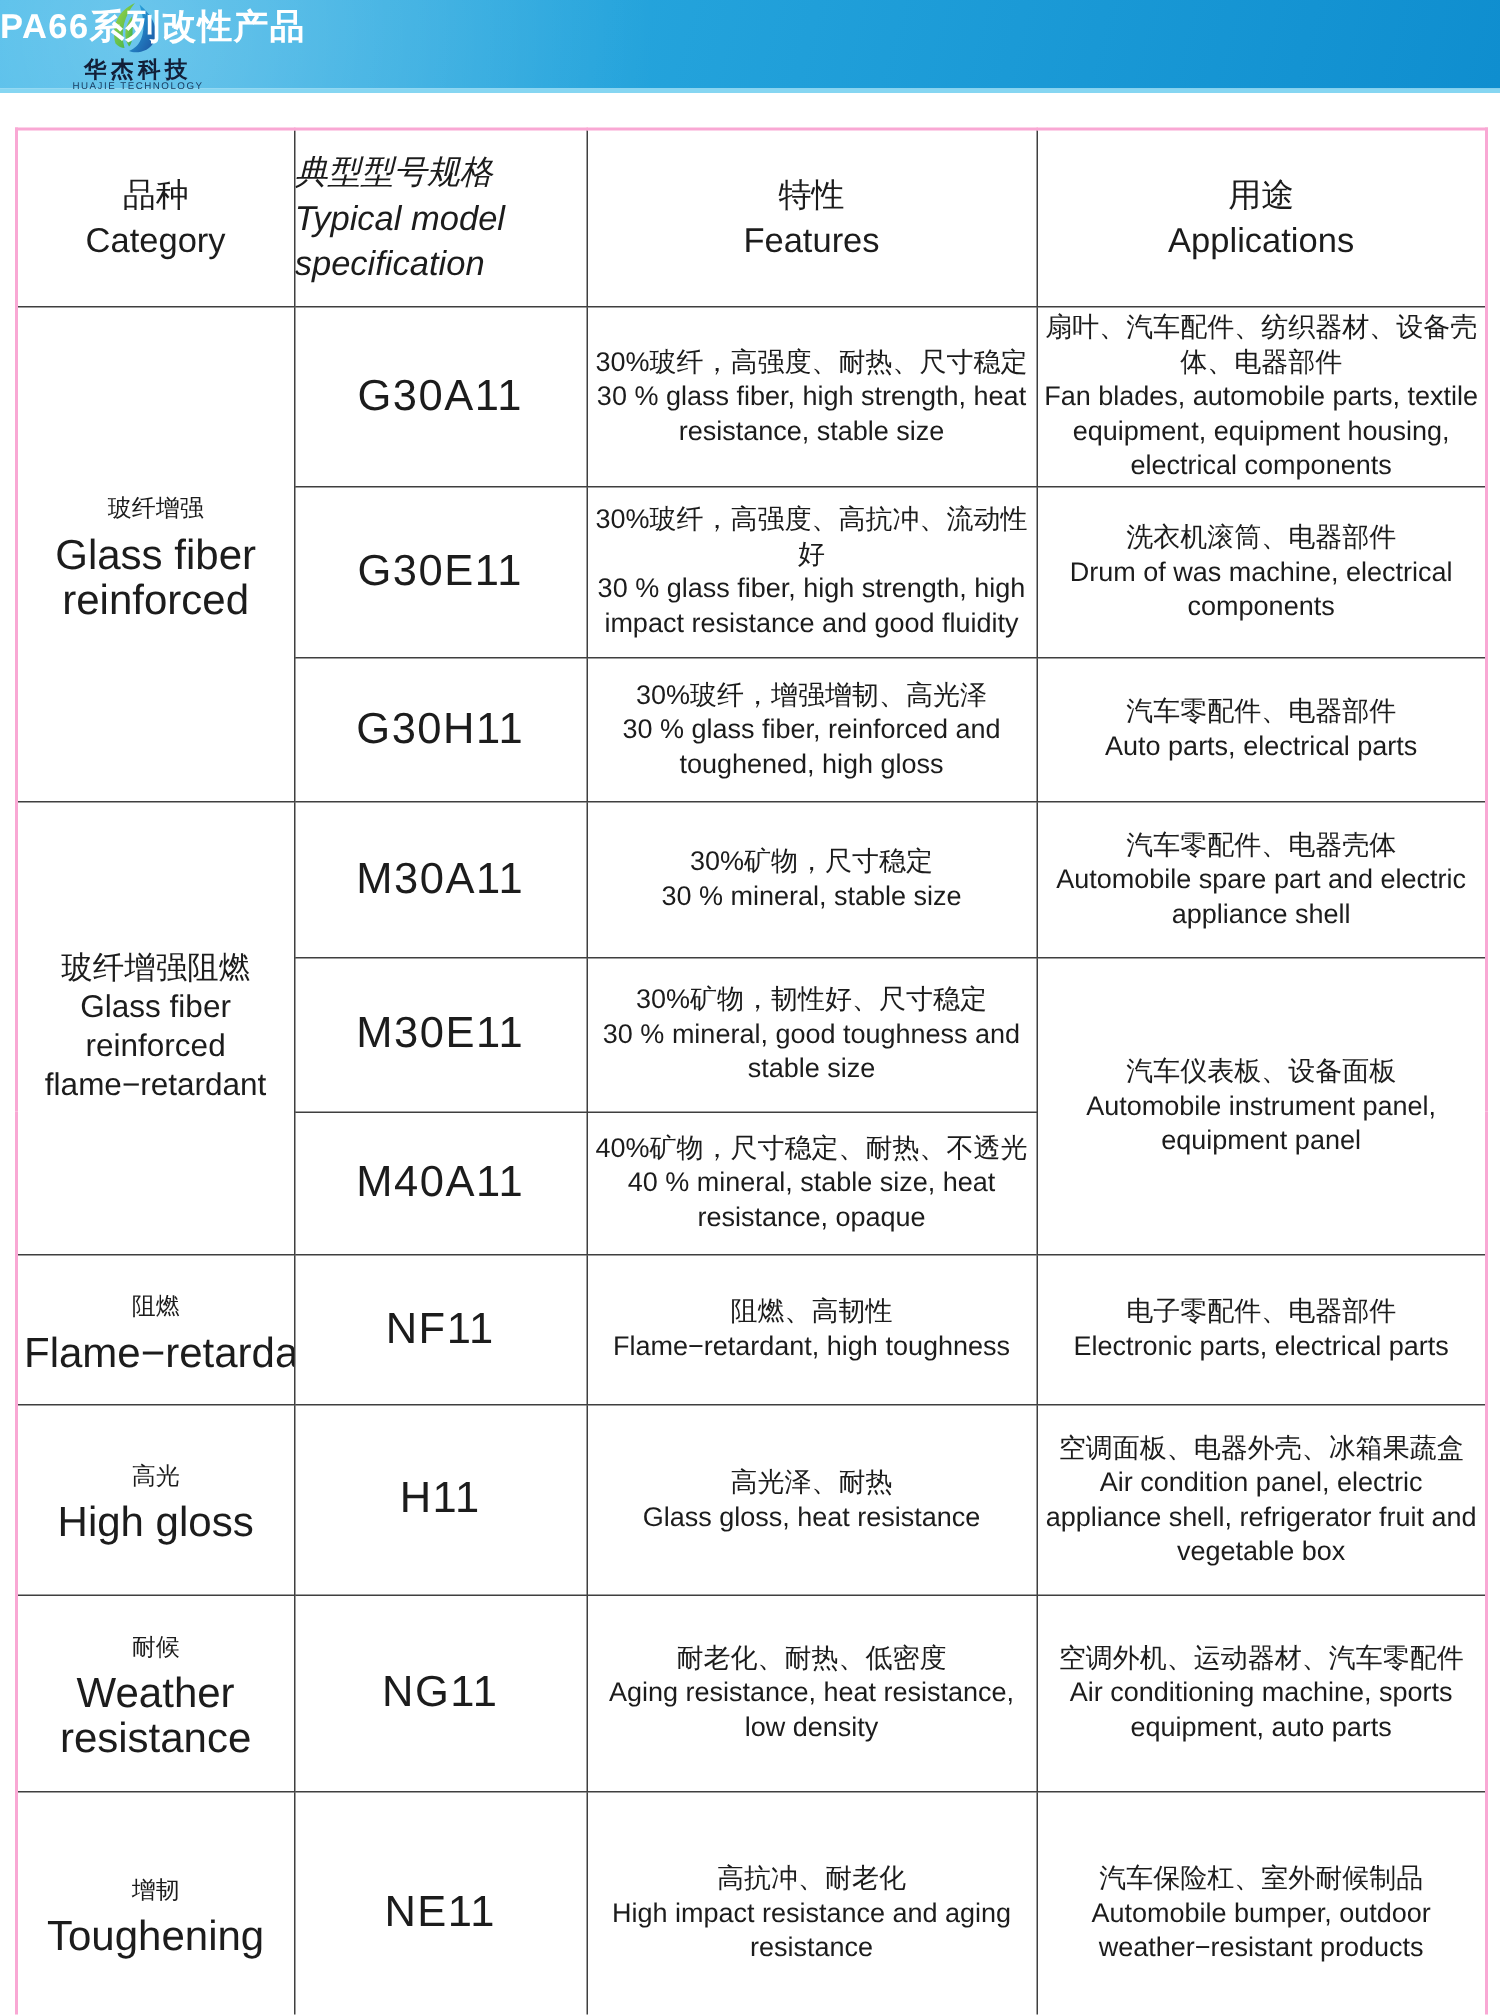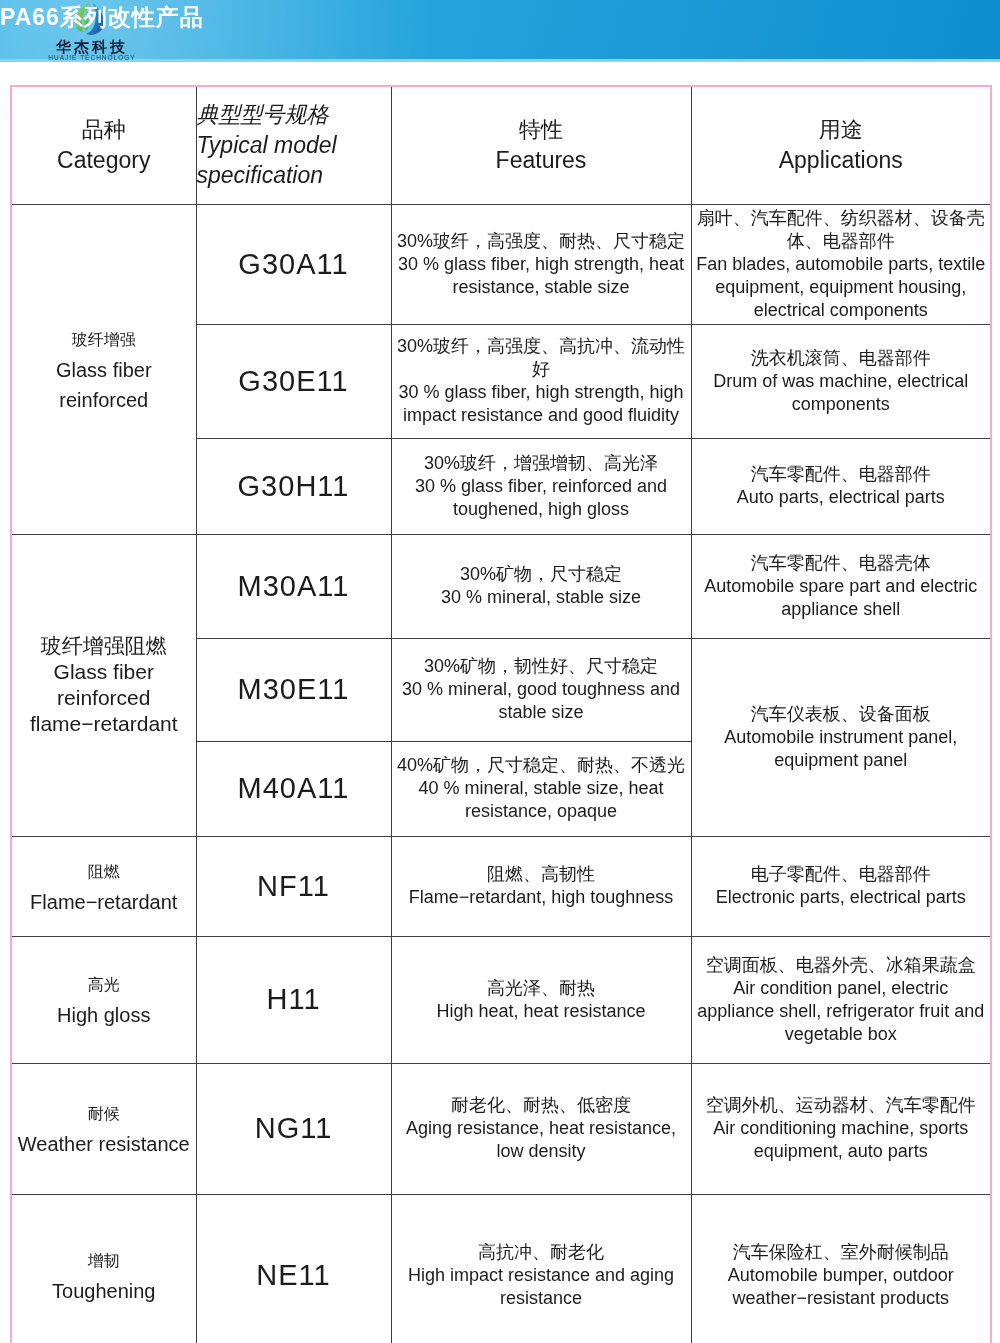--- a/index.html
+++ b/index.html
@@ -47,21 +47,21 @@
   td {
     border: 1.5px solid #3f3f3f;
     text-align: center; vertical-align: middle;
     padding: 2px 4px; overflow: hidden;
   }
   .h-zh { font-size: 22px; line-height: 30px; }
   .h-en { font-size: 23px; line-height: 30px; }
   td.left { text-align: left; padding-left: 0; font-style: italic; }
   .model { font-size: 29px; letter-spacing: 1px; }
   .cat-zh { font-size: 16px; line-height: 31px; }
-  .cat-en { font-size: 20px; line-height: 30px; }
+  .cat-en { font-size: 28px; line-height: 30px; }
   .sm .cat-zh { font-size: 21px; line-height: 26px; }
   .sm .cat-en { font-size: 21px; line-height: 26px; }
   .f-zh { font-size: 18px; line-height: 23px; }
   .f-en { font-size: 18px; line-height: 23px; }
 </style>
 </head>
 <body>
 
 <div class="banner">
   <div class="logo">
@@ -223,21 +223,21 @@
   <tr style="height:127px">
     <td>
       <div class="cat-zh">高光</div>
       <div class="cat-en">High gloss</div>
     </td>
     <td>
       <div class="model">H11</div>
     </td>
     <td>
       <div class="f-zh">高光泽、耐热</div>
-      <div class="f-en">High heat, heat resistance</div>
+      <div class="f-en">Glass gloss, heat resistance</div>
     </td>
     <td>
       <div class="f-zh">空调面板、电器外壳、冰箱果蔬盒</div>
       <div class="f-en">Air condition panel, electric appliance shell, refrigerator fruit and vegetable box</div>
     </td>
   </tr>
 
   <tr style="height:131px">
     <td>
       <div class="cat-zh">耐候</div>

